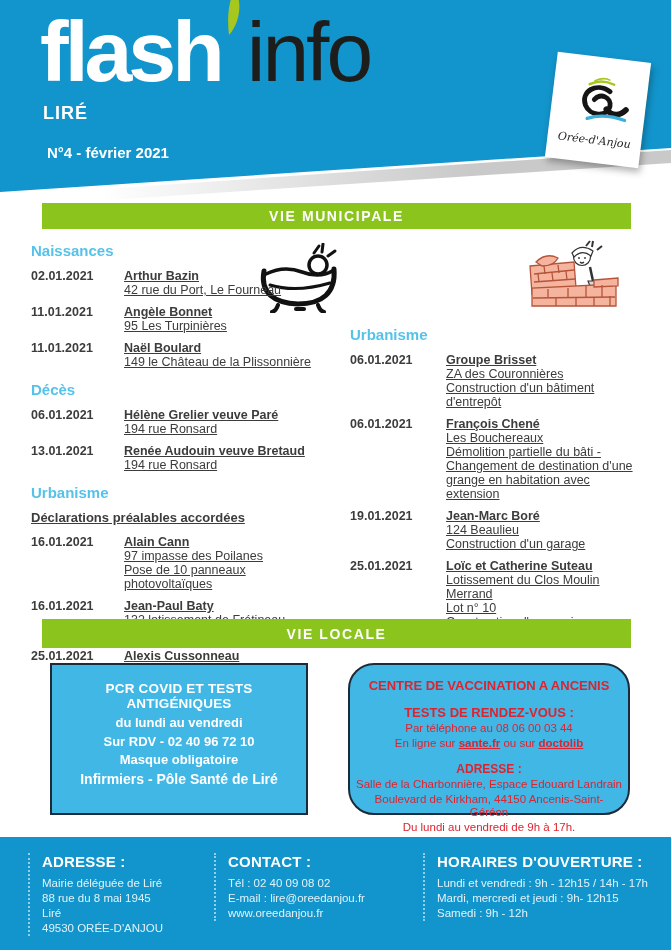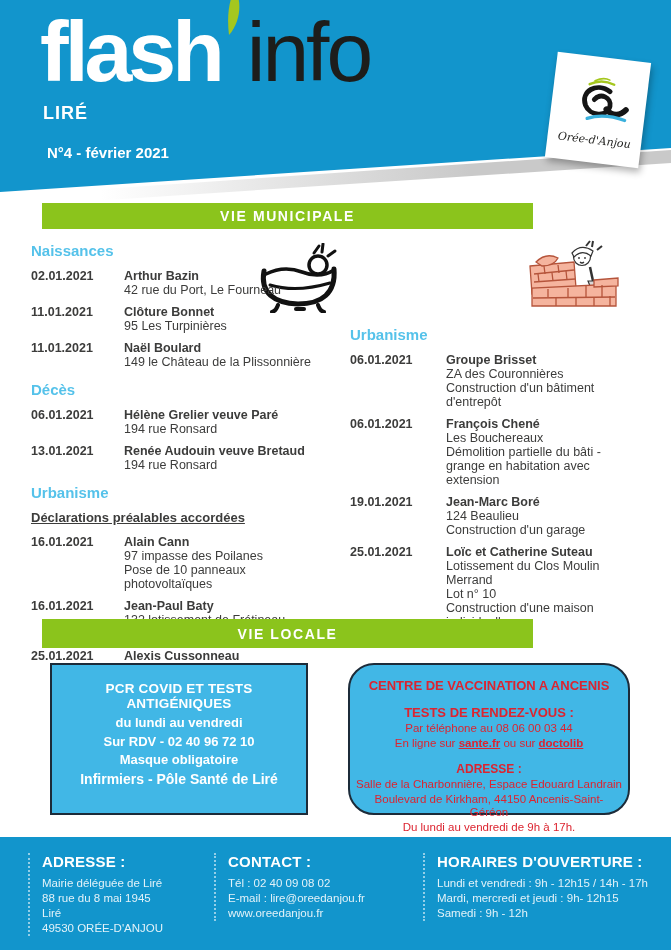--- a/index.html
+++ b/index.html
@@ -42,21 +42,21 @@
     box-shadow:2px 4px 7px rgba(0,0,0,0.3);
     display:flex; flex-direction:column; align-items:center; justify-content:center;
   }
   .logo-caption {
     font-family:"DejaVu Serif", serif; font-style:italic; font-size:11px; color:#1d1d1b;
     margin-top:-2px;
   }
 
   
   .banner {
-    position:absolute; left:42px; width:491px; background:#8bc41c;
+    position:absolute; left:42px; width:589px; background:#8bc41c;
     color:#ffffff; font-weight:bold; font-size:14px; letter-spacing:1.6px;
     display:flex; align-items:center; justify-content:center;
   }
   .banner.municipal { top:203px; height:26px; }
   .banner.local     { top:619px; height:29px; }
 
   
   .col { position:absolute; font-size:12.5px; line-height:14px; }
   .col-left  { left:31px;  top:240px; width:302px; }
   .col-right { left:350px; top:240px; width:292px; }
@@ -65,21 +65,21 @@
     color:#55c2ea; font-size:15px; font-weight:bold; margin:14px 0 11px 0;
   }
   .sec-title.first { margin-top:4px; }
   .sub-title {
     color:#3c3c3b; font-size:13px; font-weight:bold; text-decoration:underline;
     margin:2px 0 10px 0;
   }
   .record { display:flex; margin-bottom:8px; }
   .rec-date { width:93px; flex:0 0 93px; font-weight:bold; }
   .col-right .rec-date { width:96px; flex:0 0 96px; }
-  .rec-details { flex:1; }
+  .rec-details { flex:1;text-decoration:underline; }
   .rec-name { font-weight:bold; }
   .rec-line { }
 
   .clipart-baby { position:absolute; left:256px; top:243px; }
   .clipart-bricklayer { height:74px; display:flex; justify-content:flex-end; padding-right:18px; }
 
   
   .info-box {
     position:absolute; top:663px; height:152px; background:#41b7e6;
     border:2px solid #1c2b39; box-sizing:border-box; text-align:center;
@@ -169,21 +169,21 @@
     <div class="record">
       <div class="rec-date">02.01.2021</div>
       <div class="rec-details">
         <div class="rec-name">Arthur Bazin</div>
         <div class="rec-line">42 rue du Port, Le Fourneau</div>
       </div>
     </div>
     <div class="record">
       <div class="rec-date">11.01.2021</div>
       <div class="rec-details">
-        <div class="rec-name">Clôture Bonnet</div>
+        <div class="rec-name">Angèle Bonnet</div>
         <div class="rec-line">95 Les Turpinières</div>
       </div>
     </div>
     <div class="record">
       <div class="rec-date">11.01.2021</div>
       <div class="rec-details">
         <div class="rec-name">Naël Boulard</div>
         <div class="rec-line">149 le Château de la Plissonnière</div>
       </div>
     </div>
@@ -270,20 +270,21 @@
         <div class="rec-line">ZA des Couronnières</div>
         <div class="rec-line">Construction d'un bâtiment d'entrepôt</div>
       </div>
     </div>
     <div class="record">
       <div class="rec-date">06.01.2021</div>
       <div class="rec-details">
         <div class="rec-name">François Chené</div>
         <div class="rec-line">Les Bouchereaux</div>
         <div class="rec-line">Démolition partielle du bâti -</div>
+        <div class="rec-line">Changement de destination d'une</div>
         <div class="rec-line">grange en habitation avec extension</div>
       </div>
     </div>
     <div class="record">
       <div class="rec-date">19.01.2021</div>
       <div class="rec-details">
         <div class="rec-name">Jean-Marc Boré</div>
         <div class="rec-line">124 Beaulieu</div>
         <div class="rec-line">Construction d'un garage</div>
       </div>

